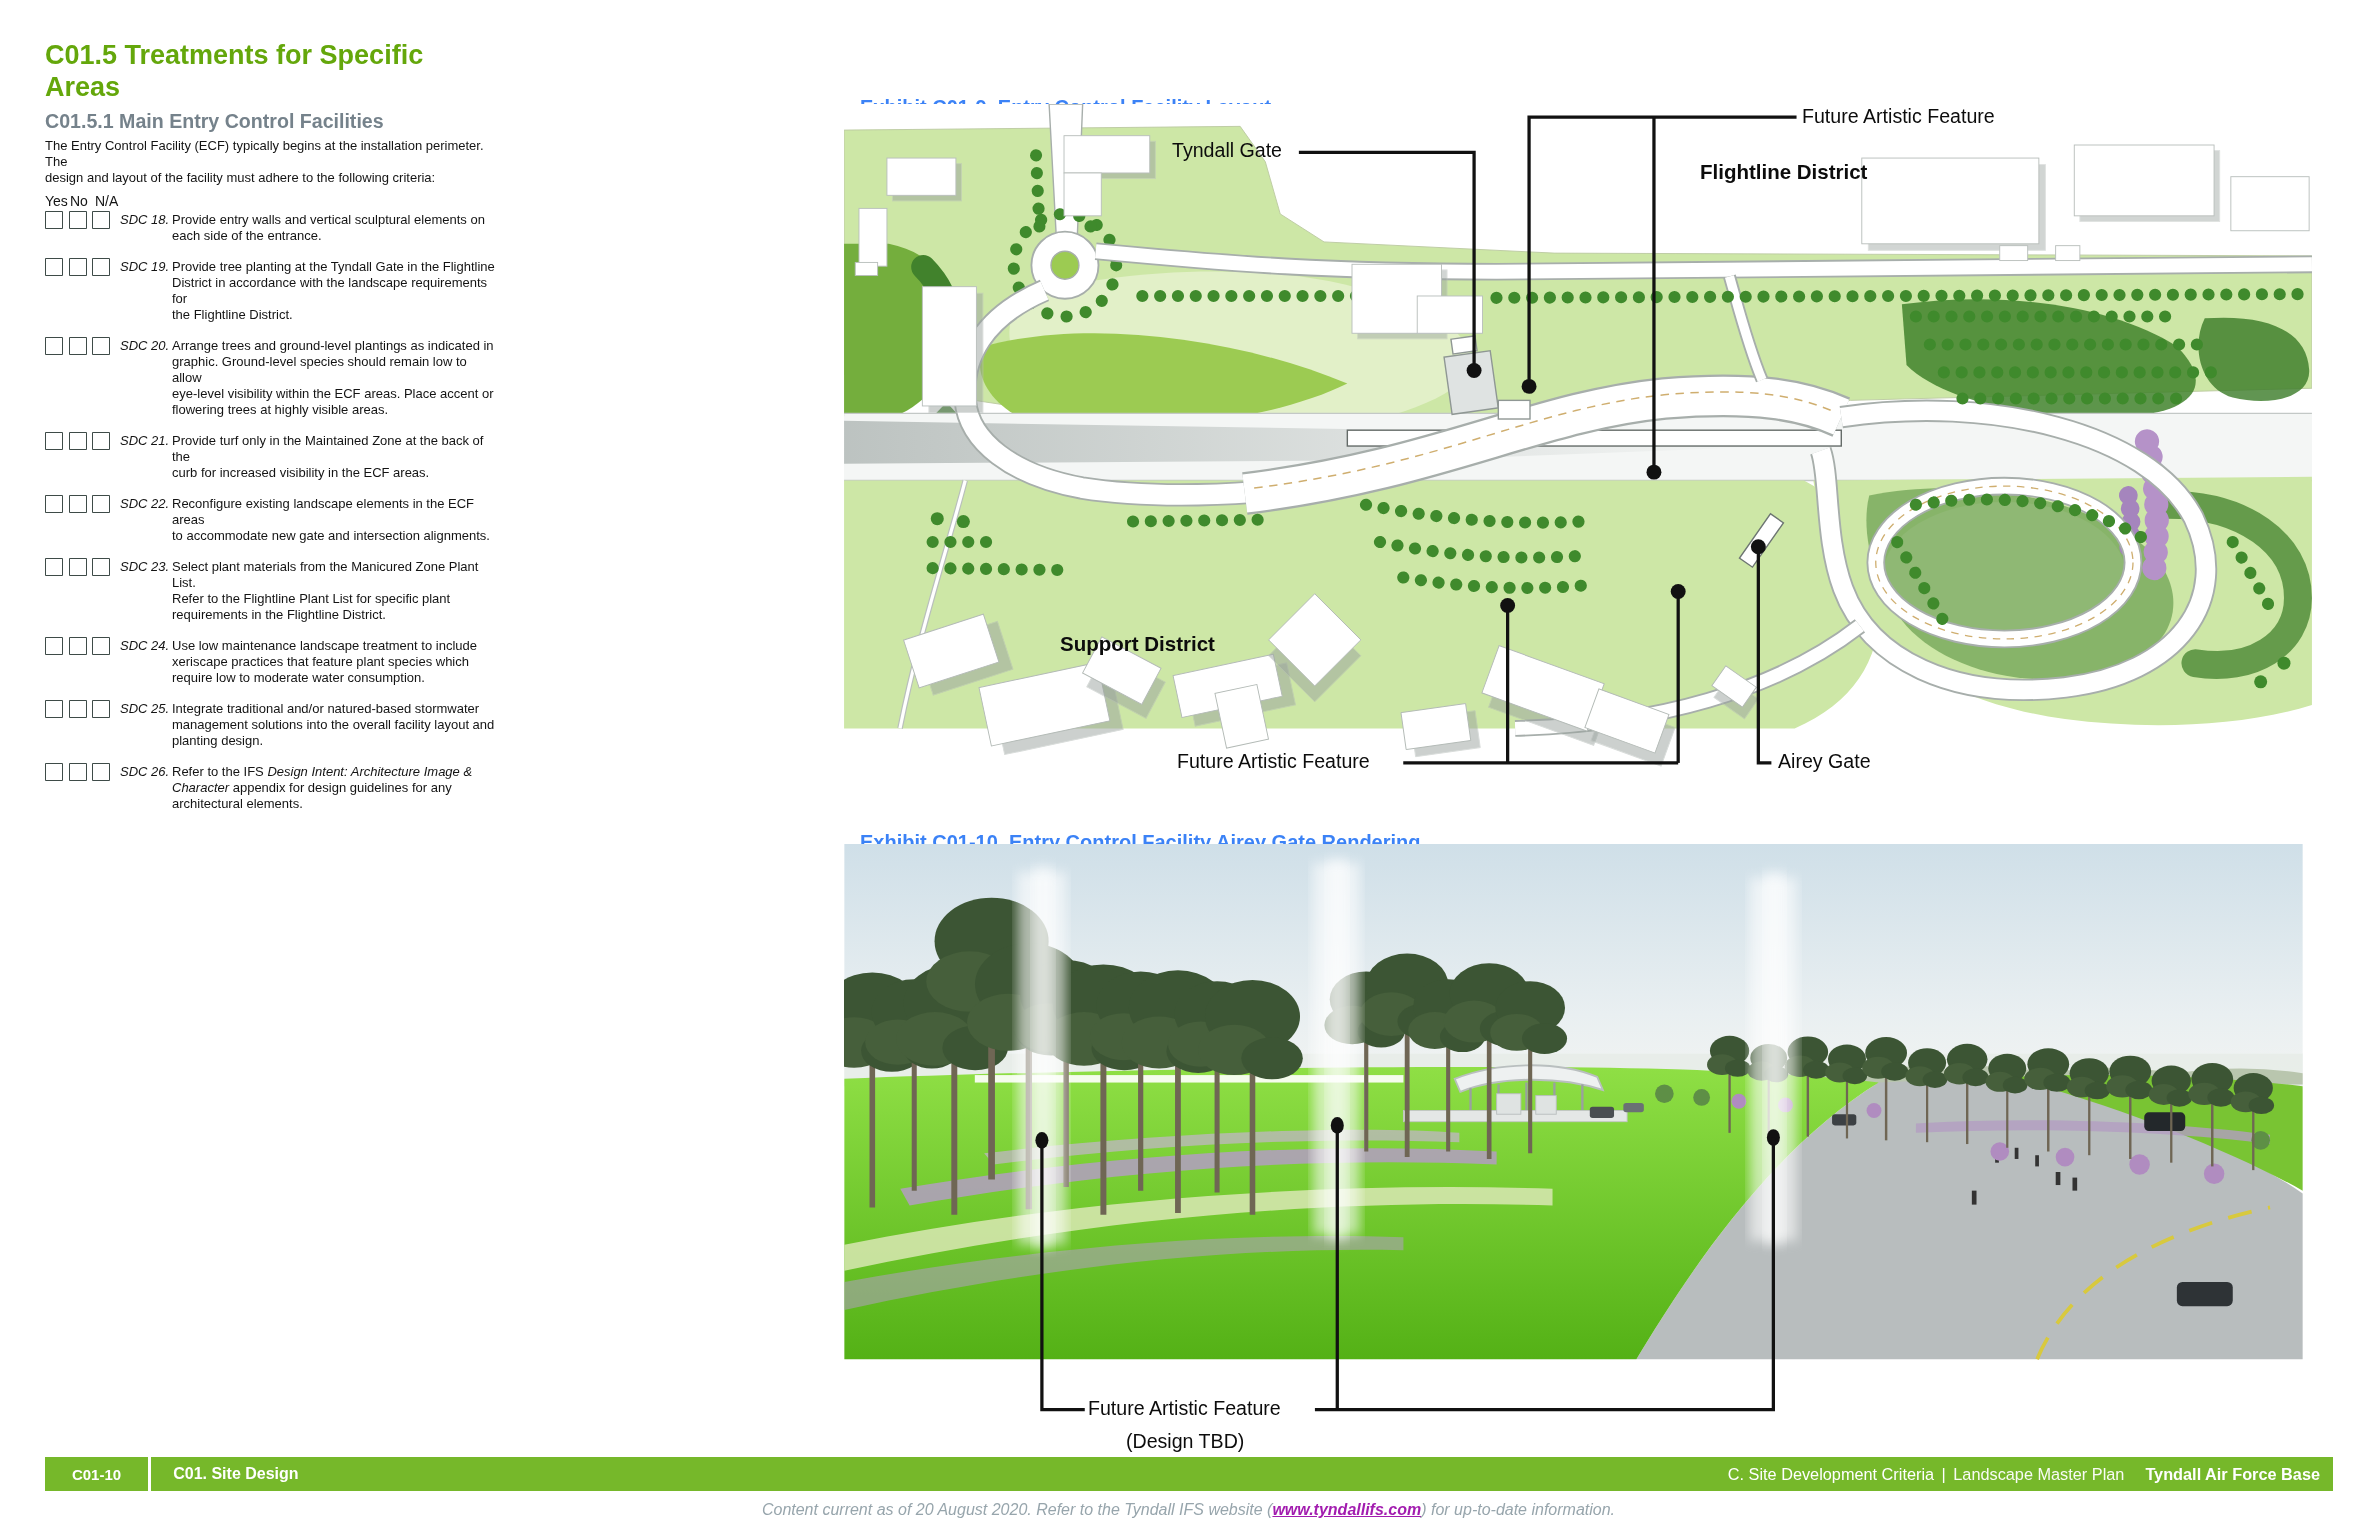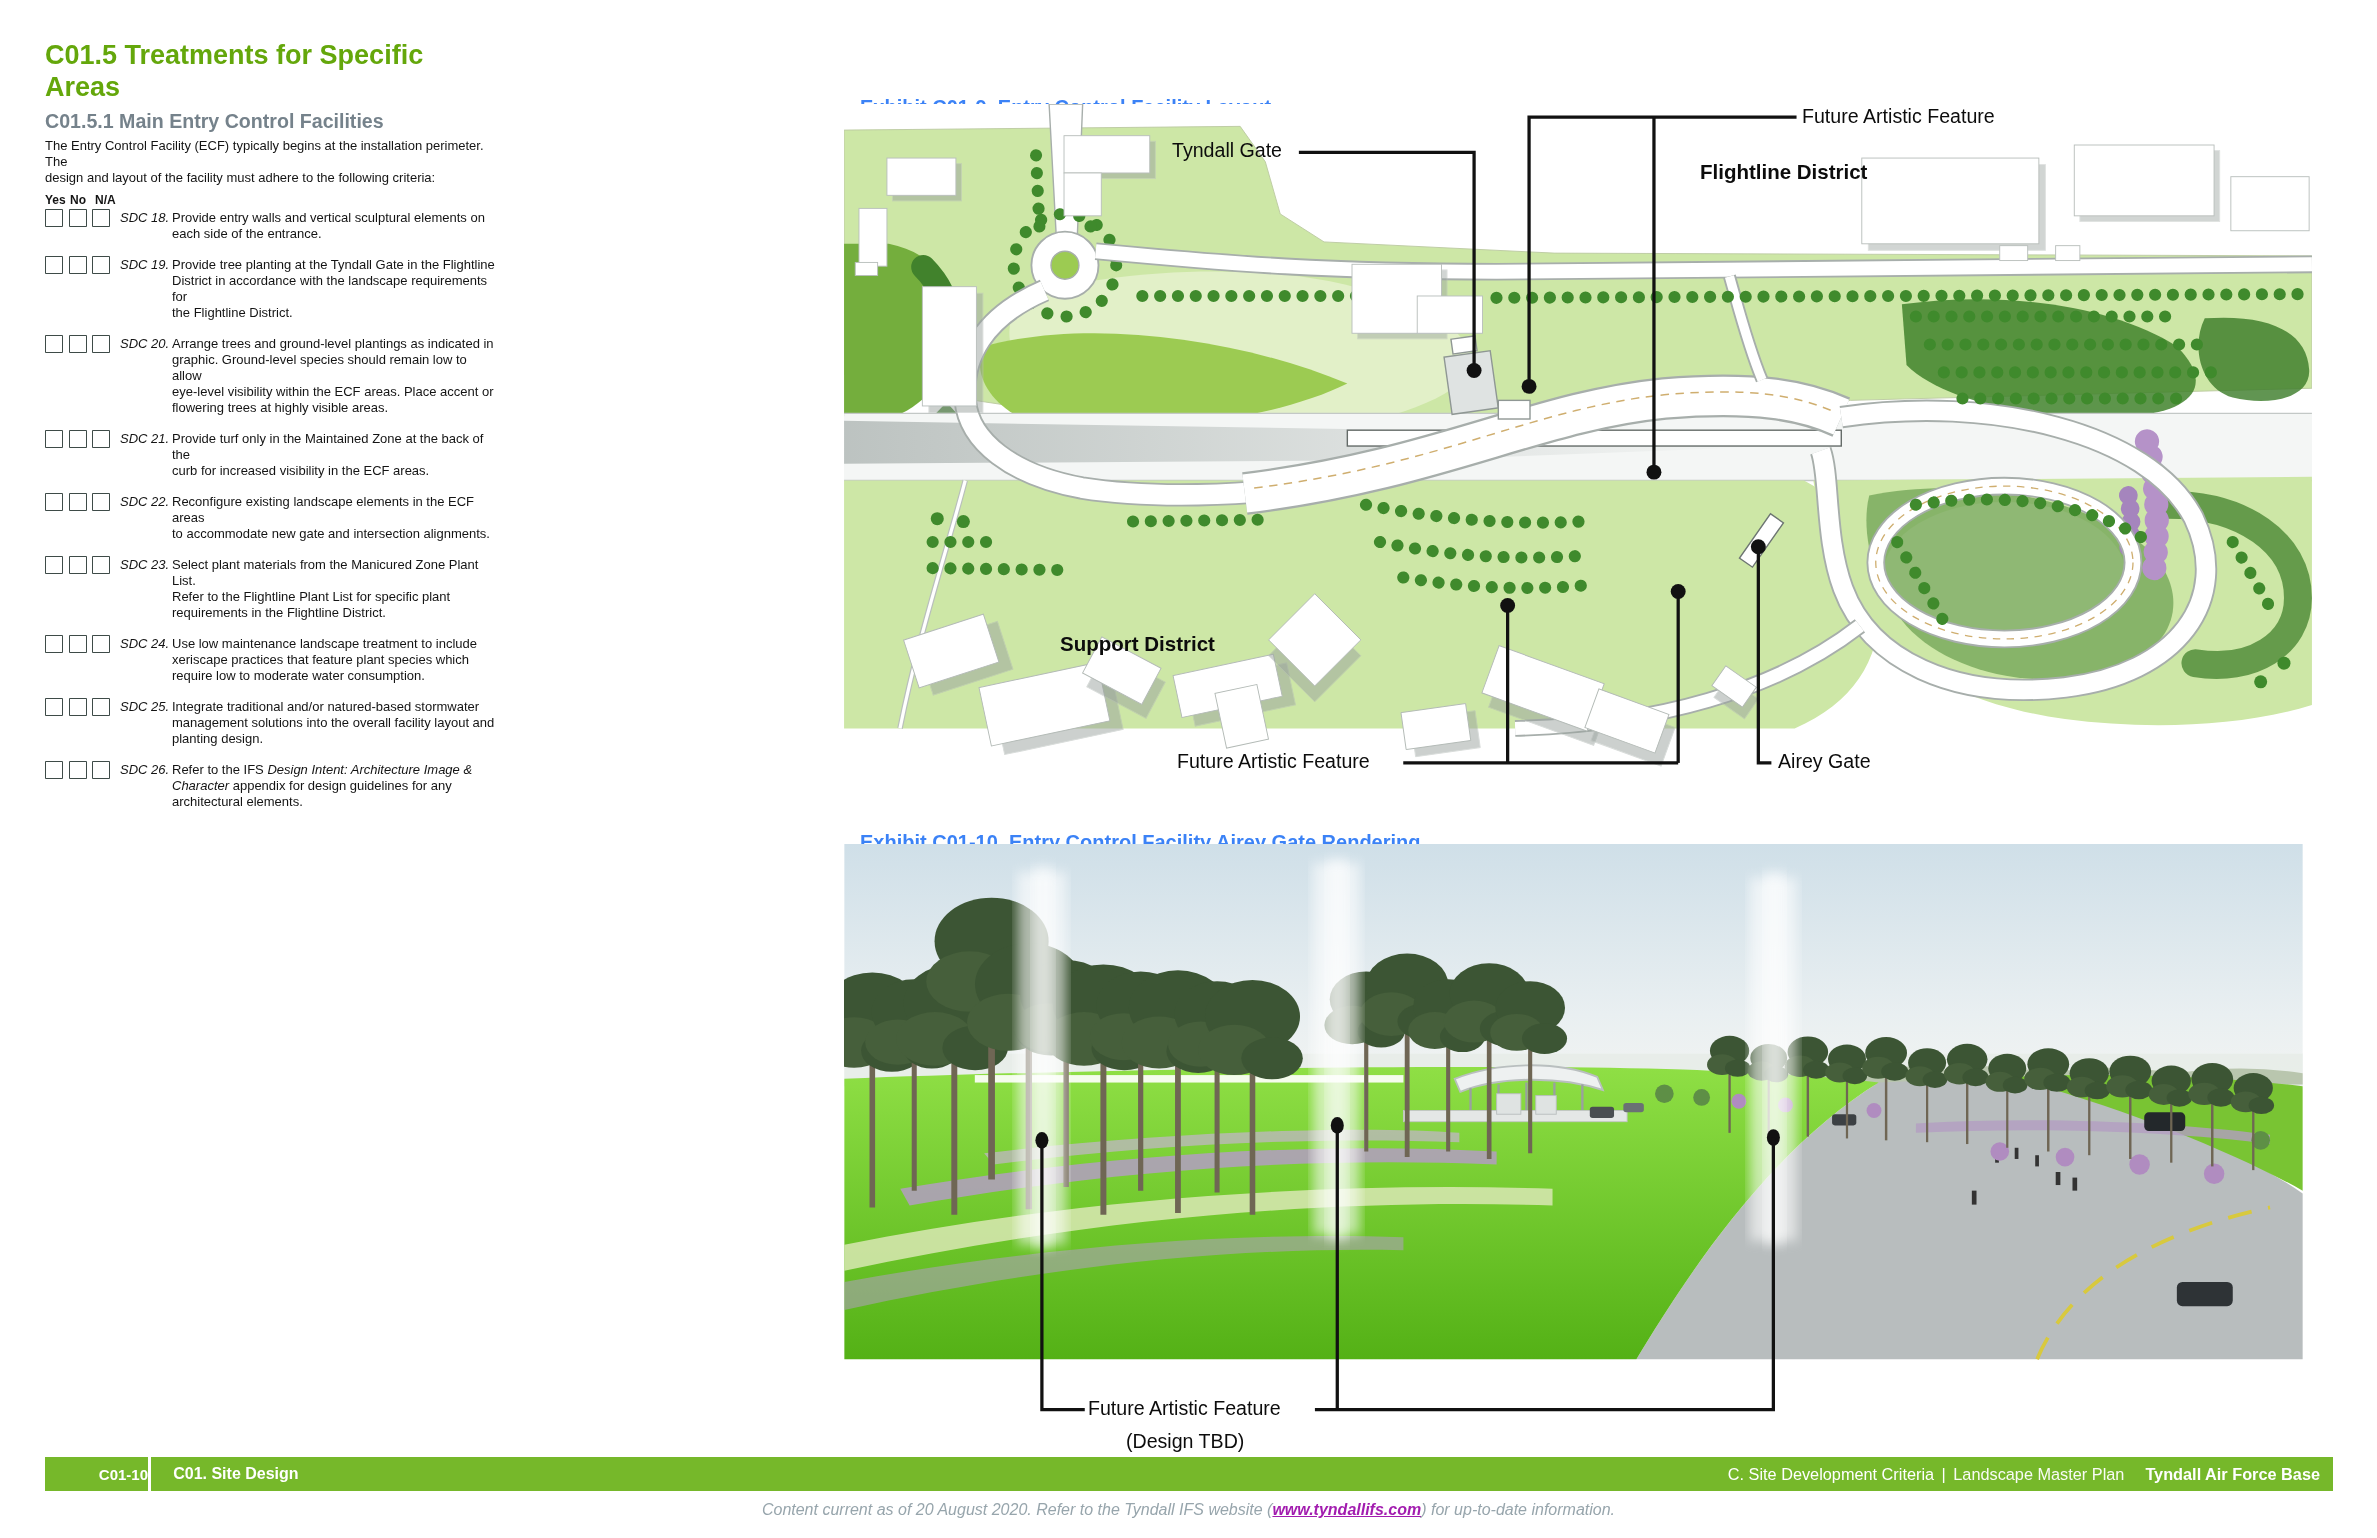--- a/index.html
+++ b/index.html
@@ -4,21 +4,21 @@
 <style>
   html,body{margin:0;padding:0;background:#ffffff;}
   .page{position:relative;width:2377px;height:1538px;background:#ffffff;
         font-family:"Liberation Sans", sans-serif;color:#111;overflow:hidden;}
 
   
   .left-col{position:absolute;left:45px;top:39px;width:457px;}
   .section-title{font-size:27px;font-weight:700;color:#64a70b;line-height:32px;margin:0;}
   .subsection-title{font-size:19.6px;font-weight:700;color:#75828b;line-height:24px;margin:5.6px 0 0 0;}
   .intro{font-size:13px;line-height:16px;margin:5.6px 0 0 0;white-space:pre-line;color:#141414;}
-  .cols-header{margin-top:6.5px;font-size:12px;font-weight:700;color:#141414;}
+  .cols-header{margin-top:6.5px;font-size:14px;font-weight:400;color:#141414;}
   .cols-header span{display:inline-block;width:25px;}
   .check-item{display:flex;align-items:flex-start;margin-top:2.8px;margin-bottom:14px;}
   .boxes{width:75px;flex:none;display:flex;}
   .cb{width:16px;height:16px;border:1.9px solid #3e4b48;background:#fff;margin-right:5.6px;
       display:inline-block;border-radius:0.9px;}
   .sdc-id{width:52px;flex:none;font-size:13px;color:#141414;padding-top:0.9px;font-style:italic;}
   .item-text{width:328px;font-size:13px;line-height:16px;color:#141414;
              white-space:pre-line;padding-top:0.9px;}
   .item-text .it{font-style:italic;}
 
@@ -28,21 +28,21 @@
   #ex2-title{left:844px;top:815px;}
   .map-wrap{position:absolute;left:844px;top:104px;width:1468px;height:685px;}
   .render-wrap{position:absolute;left:844px;top:844px;width:1459px;height:615px;}
   .map-wrap svg,.render-wrap svg{position:absolute;left:0;top:0;}
   .ov-label{position:absolute;font-size:19.6px;color:#0c0c0c;white-space:nowrap;line-height:24px;}
   .ov-label.bold{font-weight:700;font-size:20.5px;}
 
   
   .footer-bar{position:absolute;left:45px;top:1457px;width:2288px;height:34px;
               background:#76b82a;display:flex;align-items:center;color:#fff;}
-  .pagenum{width:103px;text-align:right;font-size:15px;font-weight:700;flex:none;}
+  .pagenum{width:103px;text-align:center;font-size:15px;font-weight:700;flex:none;}
   .bar-divider{width:2.8px;height:34px;background:#fff;flex:none;}
   .chapter{font-size:16px;font-weight:700;margin-left:22.4px;}
   .bar-right{margin-left:auto;padding-right:13px;font-size:16.3px;display:flex;align-items:baseline;}
   .bar-right .reg{font-weight:400;margin-right:7.5px;}
   .bar-right .div{font-weight:300;margin-right:7.5px;}
   .bar-right .light{font-weight:400;opacity:.95;margin-right:21px;}
   .bar-right .bold{font-weight:700;}
   .footer-note{position:absolute;left:0;top:1501px;width:2377px;text-align:center;
                font-size:16px;font-style:italic;color:#97a5ac;}
   .footer-note a{color:#a21caf;font-weight:700;text-decoration:underline;font-style:italic;}

